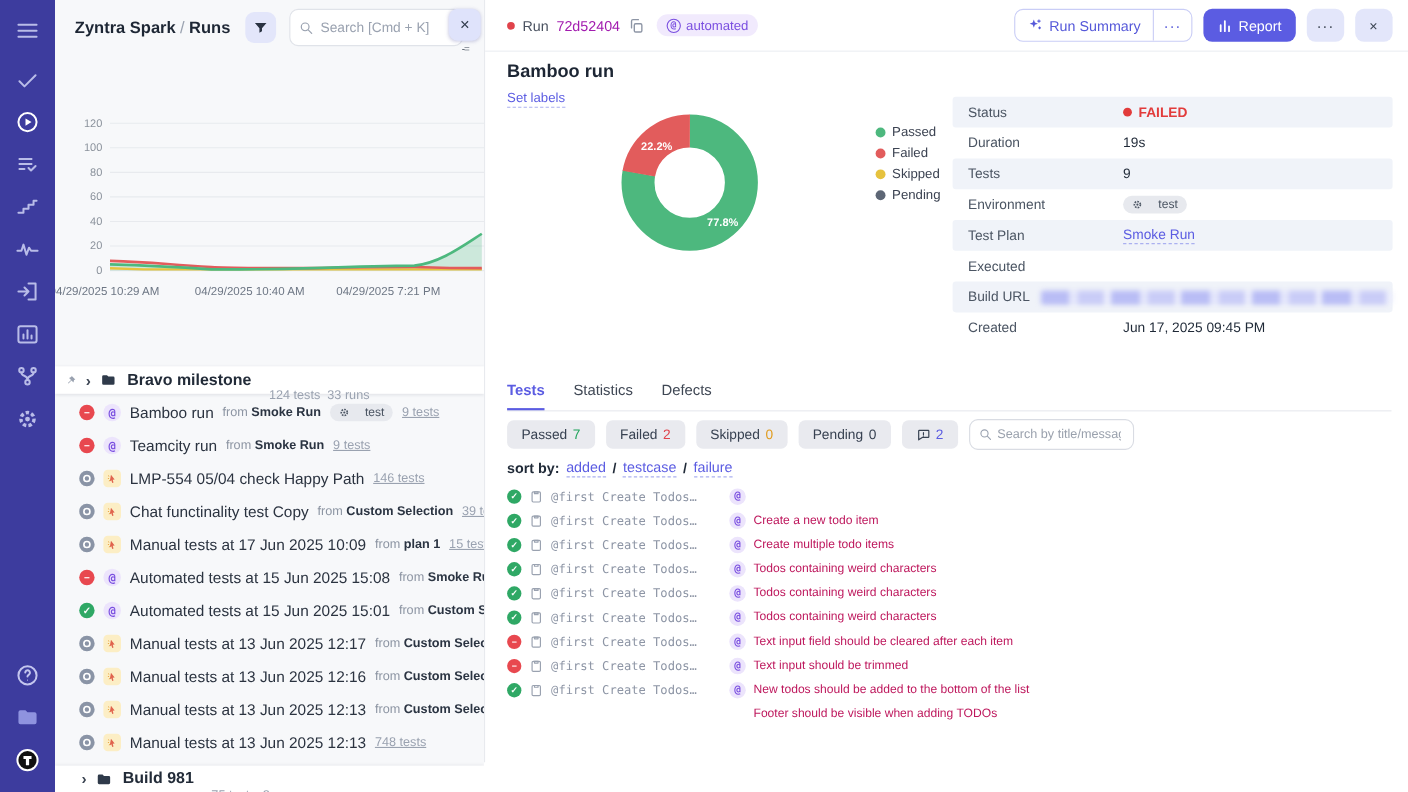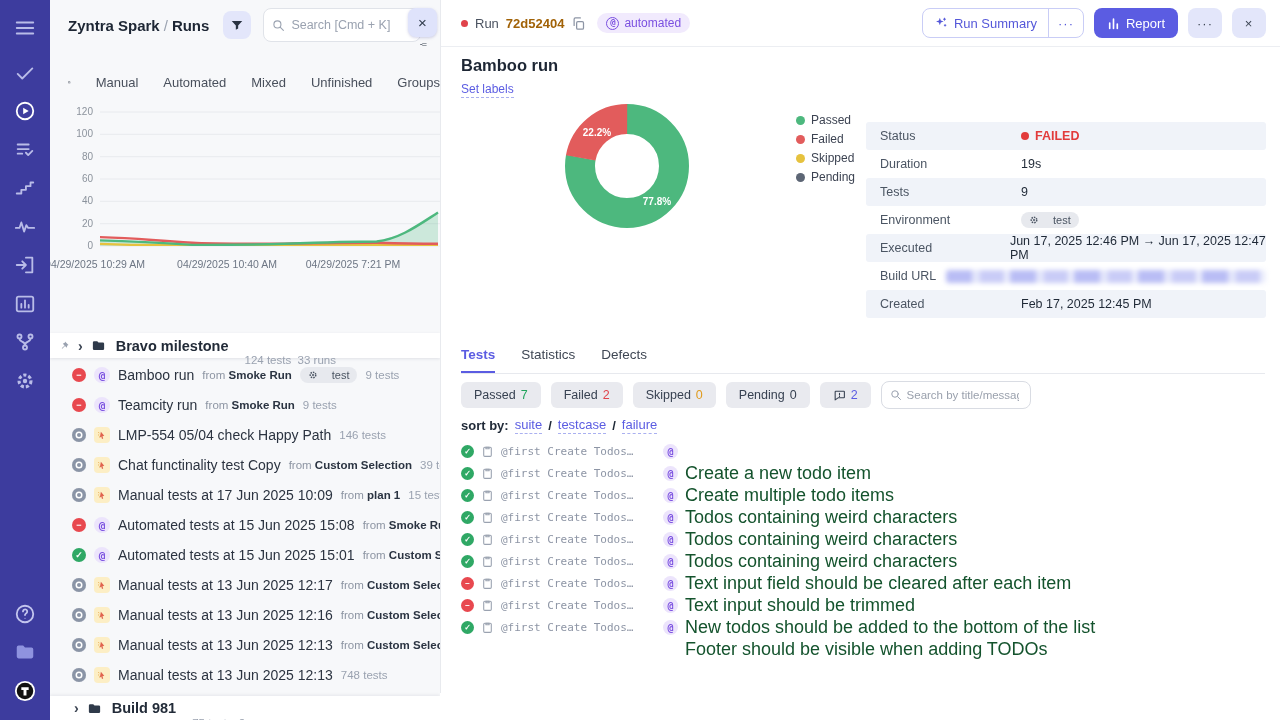--- a/index.html
+++ b/index.html
@@ -37,59 +37,59 @@
   
   .ms-row { position:absolute; left:0; right:0; height:25px; background:#ffffff; display:flex; align-items:center; box-shadow:0 1px 3px rgba(20,30,60,.10); padding-left:8px; gap:6px; z-index:2; }
   .ms-row .chev { color:#3c4553; font-size:14px; font-weight:bold; margin:0 2px; }
   .ms-name { font-size:14.5px; font-weight:600; color:#222b38; margin-left:4px; }
   .ms-count { font-size:11.5px; color:#9aa2b0; margin-left:10px; white-space:nowrap;margin-top:29px; }
   .runs-list { position:absolute; top:360px; left:0; right:0; }
   .run-row { height:30px; display:flex; align-items:center; padding-left:22px; gap:8px; white-space:nowrap; overflow:hidden; }
   .run-title { font-size:14px; color:#2b3340; }
   .from { font-size:11.5px; color:#8d95a3; }
   .from b { color:#2b3442; font-size:11.5px; }
-  .count { font-size:11.5px; color:#9aa2b0; }
+  .count { font-size:11.5px; color:#9aa2b0;text-decoration:underline; }
   .env-chip { display:inline-flex; align-items:center; gap:14px; background:#e7e9ee; border-radius:10px; padding:2px 8px; font-size:11px; color:#4b5563; flex:0 0 auto; }
 
   .st { width:14px; height:14px; border-radius:50%; color:#fff; font-size:9px; font-weight:bold; display:inline-flex; align-items:center; justify-content:center; flex:0 0 auto; }
   .st.pass { background:#2fa865; }
   .st.fail { background:#e8484f; }
   .st.fin  { background:#8a94a6; box-shadow:inset 0 0 0 3.5px #8a94a6, inset 0 0 0 5px #fff; }
   .at { width:16px; height:16px; border-radius:50%; background:#ece4fc; color:#7a4fe0; font-weight:bold; font-size:11px; display:inline-flex; align-items:center; justify-content:center; flex:0 0 auto; font-family:"DejaVu Sans Mono", monospace; }
   .man { width:16px; height:16px; border-radius:4px; background:#fceec5; display:inline-flex; align-items:center; justify-content:center; flex:0 0 auto; }
   .man svg { width:12px; height:12px; }
 
   
   .main { position:absolute; left:440px; top:0; width:840px; height:693px; background:#fff; border-left:1px solid #e8eaee; }
   .main-header { position:absolute; top:0; left:0; right:0; height:47px; border-bottom:1px solid #eceef2; display:flex; align-items:center; padding:0 14px 0 20px; }
   .rh-left { display:flex; align-items:center; gap:7px; }
   .dot-red { width:7px; height:7px; border-radius:50%; background:#e0434b; }
   .rh-label { font-size:13px; color:#4a5260; }
-  .rh-id { font-size:13px; font-weight:bold; color:#a16207;text-align:right; }
+  .rh-id { font-size:13px; font-weight:normal; color:#a21caf;text-align:right; }
   .copy-ico { color:#8d95a5; width:15px; height:15px; }
   .auto-badge { display:inline-flex; align-items:center; gap:5px; background:#f1eafd; border-radius:11px; padding:3px 9px; margin-left:4px; }
   .auto-badge .at { width:13px; height:13px; font-size:9px; background:transparent; color:#7a4fe0; border:1.3px solid #7a4fe0; }
   .auto-badge span.txt { font-size:12px; color:#7a4fe0; }
   .rh-right { margin-left:auto; display:flex; align-items:center; gap:10px; }
   .btn-summary { display:flex; align-items:stretch; border:1px solid #c9cdf6; border-radius:8px; height:30px; overflow:hidden; background:#fff; }
   .btn-summary .seg1 { display:flex; align-items:center; gap:6px; padding:0 11px; color:#5558d9; font-size:13px; }
   .btn-summary .seg2 { display:flex; align-items:center; padding:0 9px; border-left:1px solid #c9cdf6; color:#5558d9; font-size:13px; letter-spacing:1px; }
   .btn-report { display:flex; align-items:center; gap:6px; background:#5b5ce2; color:#fff; font-size:13px; height:30px; padding:0 13px; border-radius:8px; }
   .btn-sq { width:34px; height:30px; background:#e3e6fa; border-radius:8px; display:flex; align-items:center; justify-content:center; color:#3c4553; font-size:13px; letter-spacing:1px; }
 
   .run-title-h1 { position:absolute; top:56px; left:20px; font-size:16.5px; font-weight:bold; color:#1d2634; }
   .set-labels { position:absolute; top:82px; left:20px; font-size:12px; color:#5b5ce2; border-bottom:1px dashed #aab0f0; padding-bottom:1px; }
 
   .donut-wrap { position:absolute; top:96px; left:118px; width:136px; height:140px; }
   .pct { font-size:10px; font-weight:bold; fill:#ffffff; }
   .legend { position:absolute; top:113px; left:355px; display:flex; flex-direction:column; gap:5px; }
   .leg-item { display:flex; align-items:center; gap:6px; font-size:12px; color:#3c4352; }
   .leg-dot { width:9px; height:9px; border-radius:50%; }
 
-  .details { position:absolute; top:122px; left:425px; width:400px; }
+  .details { position:absolute; top:88px; left:425px; width:400px; }
   .d-row { height:28px; display:flex; align-items:center; }
   .d-row:nth-child(odd) { background:#f0f3f9; border-radius:3px; }
   .d-label { width:155px; padding-left:14px; font-size:12.5px; color:#4b5563; }
   .d-value { font-size:12.5px; color:#1f2937; display:flex; align-items:center; gap:6px; }
   .failed-txt { color:#e23b3b; font-weight:bold; display:flex; align-items:center; gap:6px; }
   .failed-dot { width:8px; height:8px; border-radius:50%; background:#e23b3b; }
   .plan-link { color:#5b5ce2; border-bottom:1px dashed #aab0f0; padding-bottom:1px; }
   .blur-bar { width:320px; height:13px; border-radius:3px; filter:blur(2.5px);
               background:repeating-linear-gradient(90deg,#b9bdf5 0 26px,#e4e6fb 26px 34px,#c9ccf7 34px 58px,#eceefc 58px 64px); }
 
@@ -107,21 +107,21 @@
 
   .sort-row { position:absolute; top:417px; left:20px; font-size:13px; color:#1f2937; font-weight:bold; display:flex; align-items:center; gap:6px; }
   .sort-link { color:#5b5ce2; font-weight:normal; border-bottom:1px dashed #aab0f0; padding-bottom:1px; }
 
   .tests-list { position:absolute; top:440px; left:20px; right:10px; }
   .t-row { height:22px; display:flex; align-items:center; gap:7px; white-space:nowrap; }
   .t-row .st { width:13px; height:13px; font-size:8px; }
   .clip-ico { color:#9aa2b0; width:13px; height:13px; flex:0 0 auto; }
   .suite-txt { font-family:"DejaVu Sans Mono", monospace; font-size:11px; color:#8d95a5; width:155px; overflow:hidden; }
   .t-row .at { width:15px; height:15px; font-size:10px; }
-  .t-title { font-size:18px; color:#14532d;margin-top:44px; }
+  .t-title { font-size:11px; color:#be185d;margin-top:44px; }
 
   svg.lin { fill:none; stroke:currentColor; stroke-width:2; stroke-linecap:round; stroke-linejoin:round; }
 </style>
 </head>
 <body>
 
 <div class="stage">
 
   <div class="sidebar">
     <div class="sb-ico" style="top:17px">
@@ -220,32 +220,20 @@
             <path d="M15.5 15.5L21 21"></path>
           </svg>
         <input type="text" placeholder="Search [Cmd + K]" style="">
       </div>
     </div>
     <div class="lp-close">
         <span>×</span>
       </div>
     <div class="lp-close-sub">-=</div>
 
-    <div class="lp-tabs">
-      <svg class="selall lin" viewBox="0 0 24 24">
-          <rect x="5" y="5" width="15" height="15" rx="3"></rect>
-          <path d="M9.5 12.5l2.6 2.6 4.4-5.2"></path>
-          <path d="M3 15V4a1 1 0 011-1h11"></path>
-        </svg>
-      <span class="lp-tab">Manual</span>
-      <span class="lp-tab">Automated</span>
-      <span class="lp-tab">Mixed</span>
-      <span class="lp-tab">Unfinished</span>
-      <span class="lp-tab">Groups</span>
-    </div>
 
     <div class="trend-wrap">
       <svg width="390" height="186" viewBox="0 0 390 186">
         <g>
           <path d="M50 16H390M50 38.3H390M50 60.7H390M50 83H390M50 105.3H390M50 127.7H390M50 150H390" stroke="#e8eaee" stroke-width="1"></path>
         </g>
         <g text-anchor="end">
           <text class="tick" x="43" y="153">0</text>
           <text class="tick" x="43" y="130.7">20</text>
           <text class="tick" x="43" y="108.3">40</text>
@@ -501,32 +489,37 @@
             <span class="env-chip">
               <svg width="10" height="10" viewBox="0 0 16 16">
                 <circle cx="8" cy="8" r="4.4" fill="none" stroke="#4b5563" stroke-width="2.4" stroke-dasharray="2.4 1.6"></circle>
                 <circle cx="8" cy="8" r="1.6" fill="#4b5563"></circle>
               </svg>
               <span>test</span>
             </span>
           </span>
       </div>
       <div class="d-row">
+        <span class="d-label">Test Plan</span>
+        <span class="d-value">
+            <a class="plan-link">Smoke Run</a>
+          </span>
+      </div>
+      <div class="d-row">
         <span class="d-label">Executed</span>
-          <span class="d-value">Jun 17, 2025 12:46 PM → Jun 17, 2025 12:47 PM</span>
       </div>
       <div class="d-row">
         <span class="d-label">Build URL</span>
         <span class="d-value">
             <span class="blur-bar"></span>
           </span>
       </div>
       <div class="d-row">
         <span class="d-label">Created</span>
-          <span class="d-value">Feb 17, 2025 12:45 PM</span>
+          <span class="d-value">Jun 17, 2025 09:45 PM</span>
       </div>
     </div>
 
     <div class="detail-tabs">
       <span class="dtab active">Tests</span>
       <span class="dtab">Statistics</span>
       <span class="dtab">Defects</span>
     </div>
 
     <div class="chips-row">
@@ -557,21 +550,21 @@
         <svg class="lin" width="12" height="12" viewBox="0 0 24 24" style="color:#9aa2b0">
             <circle cx="10" cy="10" r="6.5"></circle>
             <path d="M15.5 15.5L21 21"></path>
           </svg>
         <input type="text" placeholder="Search by title/message" style="">
       </div>
     </div>
 
     <div class="sort-row">
       <span>sort by:</span>
-      <a class="sort-link">suite</a>
+      <a class="sort-link">added</a>
       <span>/</span>
       <a class="sort-link">testcase</a>
       <span>/</span>
       <a class="sort-link">failure</a>
     </div>
 
     <div class="tests-list">
       <div class="t-row">
         <span class="st pass">✓</span>
         <svg class="clip-ico lin" viewBox="0 0 24 24" stroke-width="1.8">

